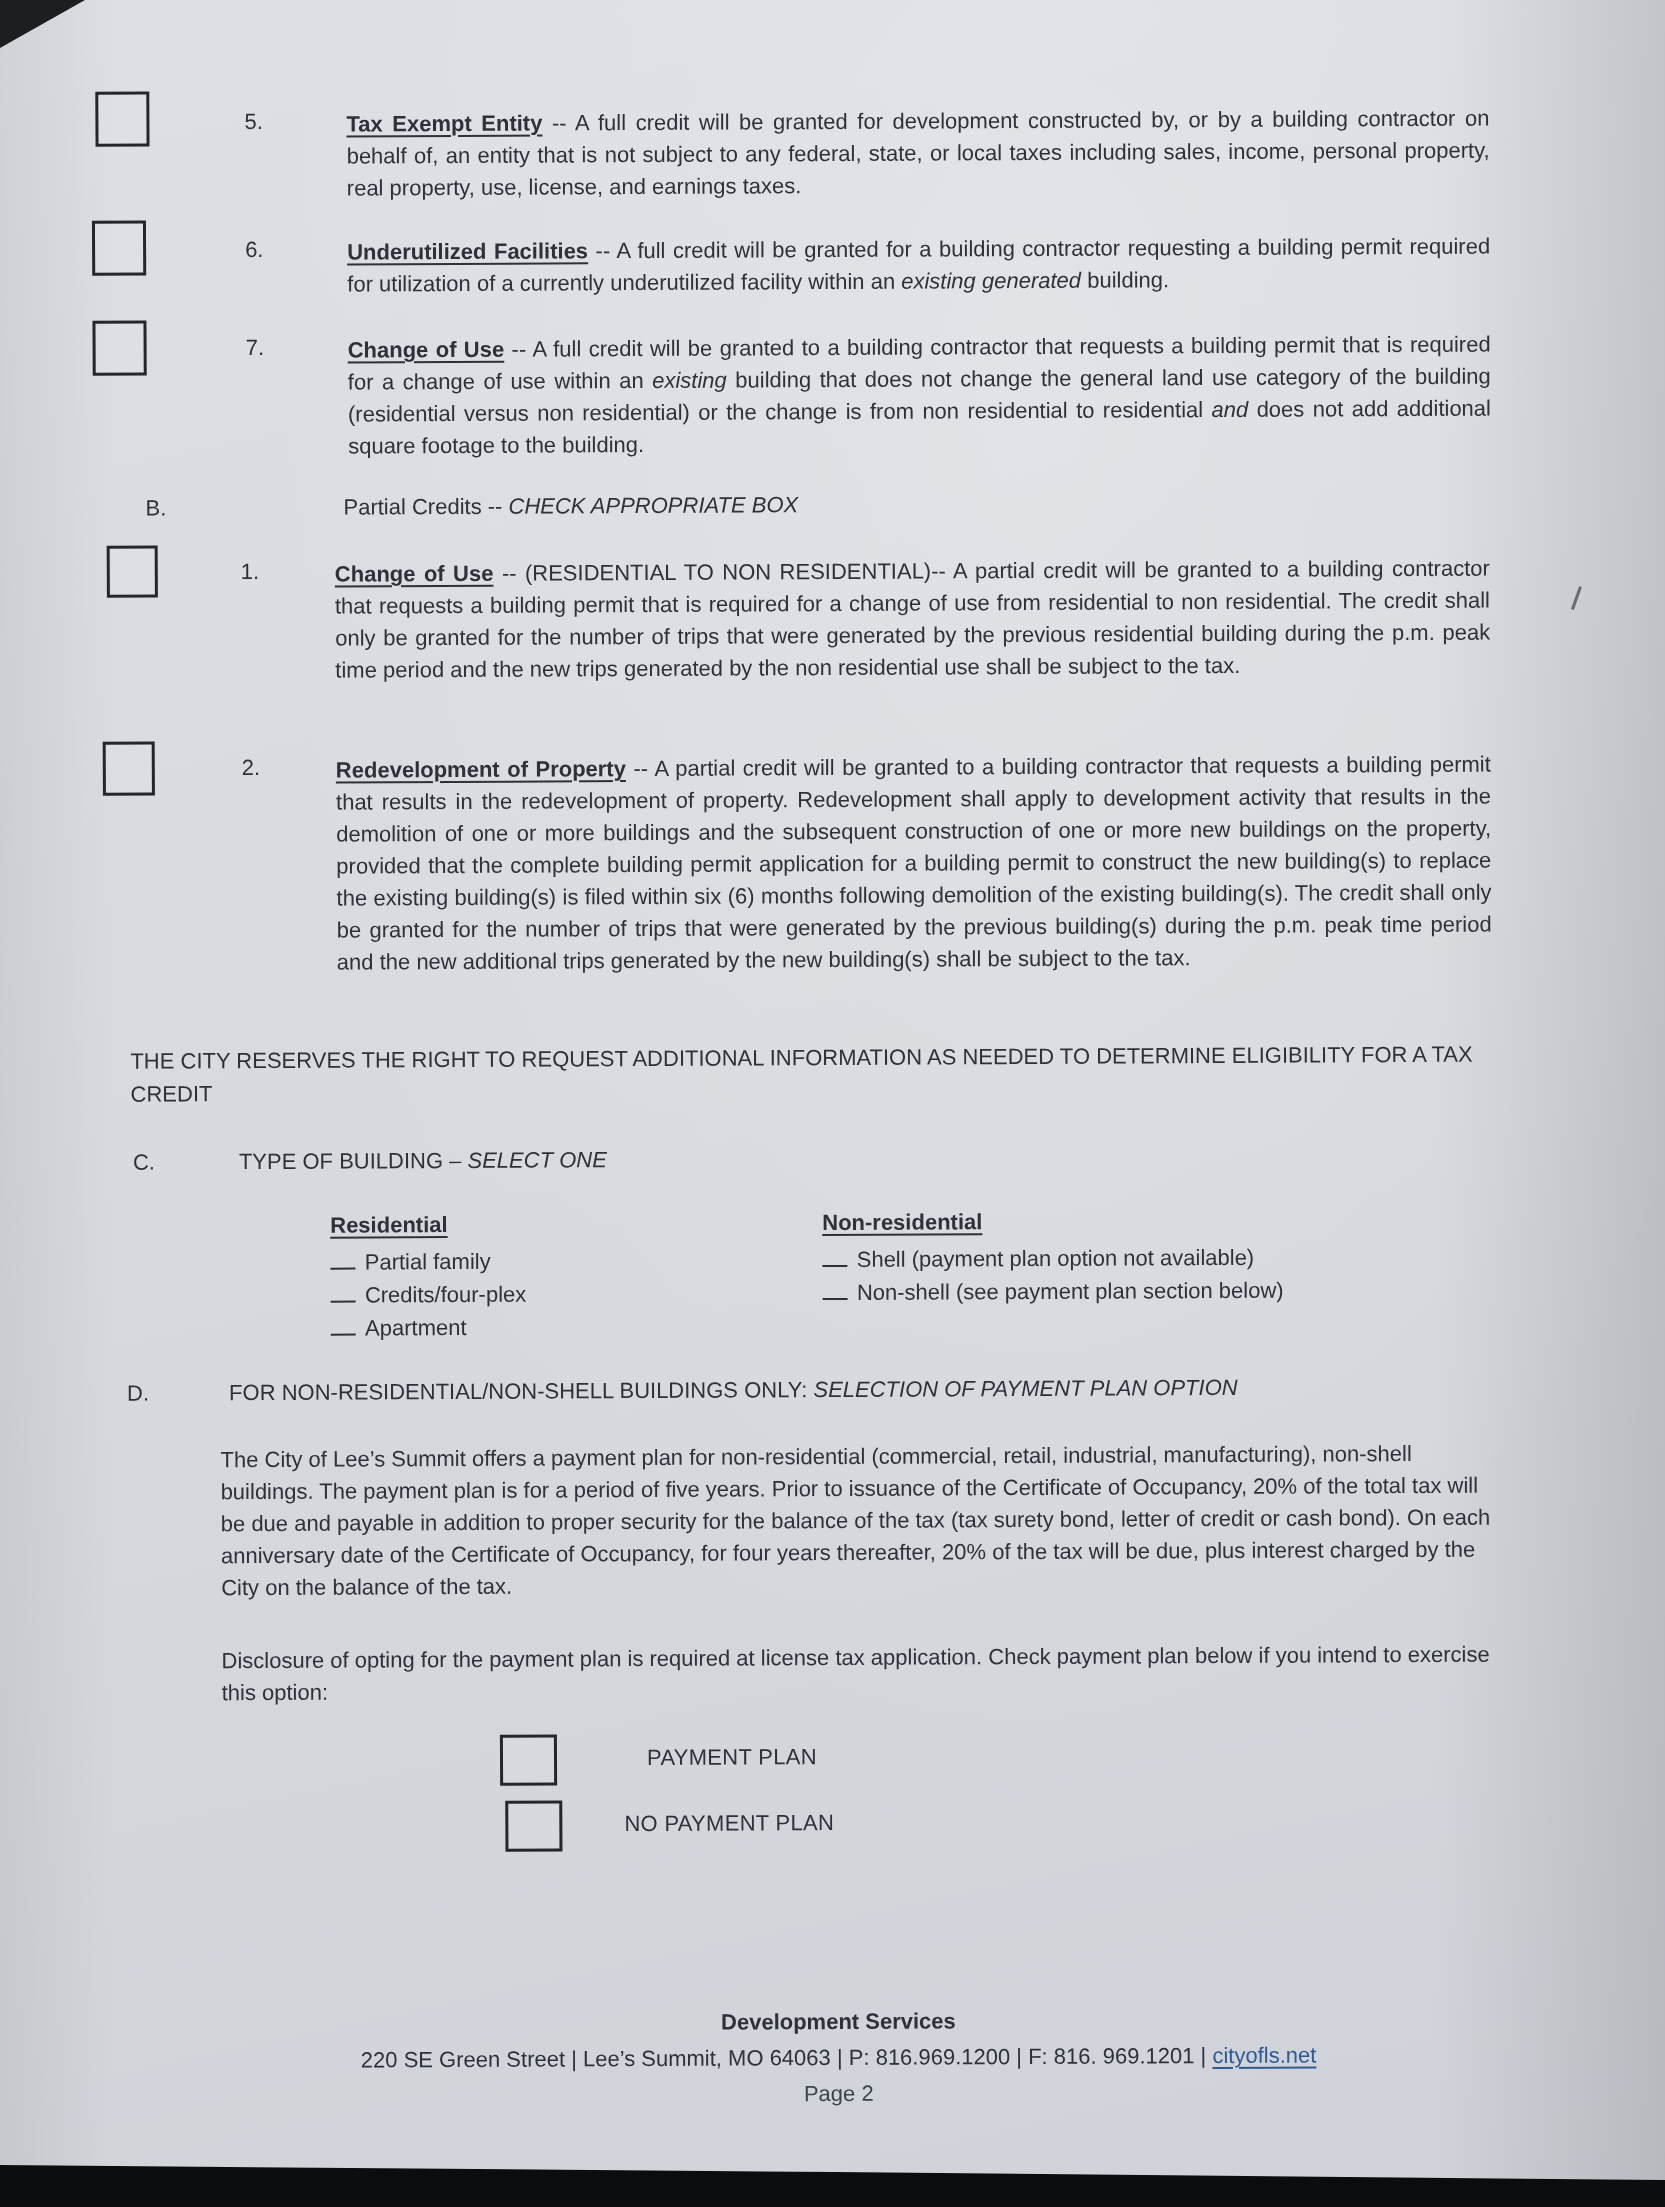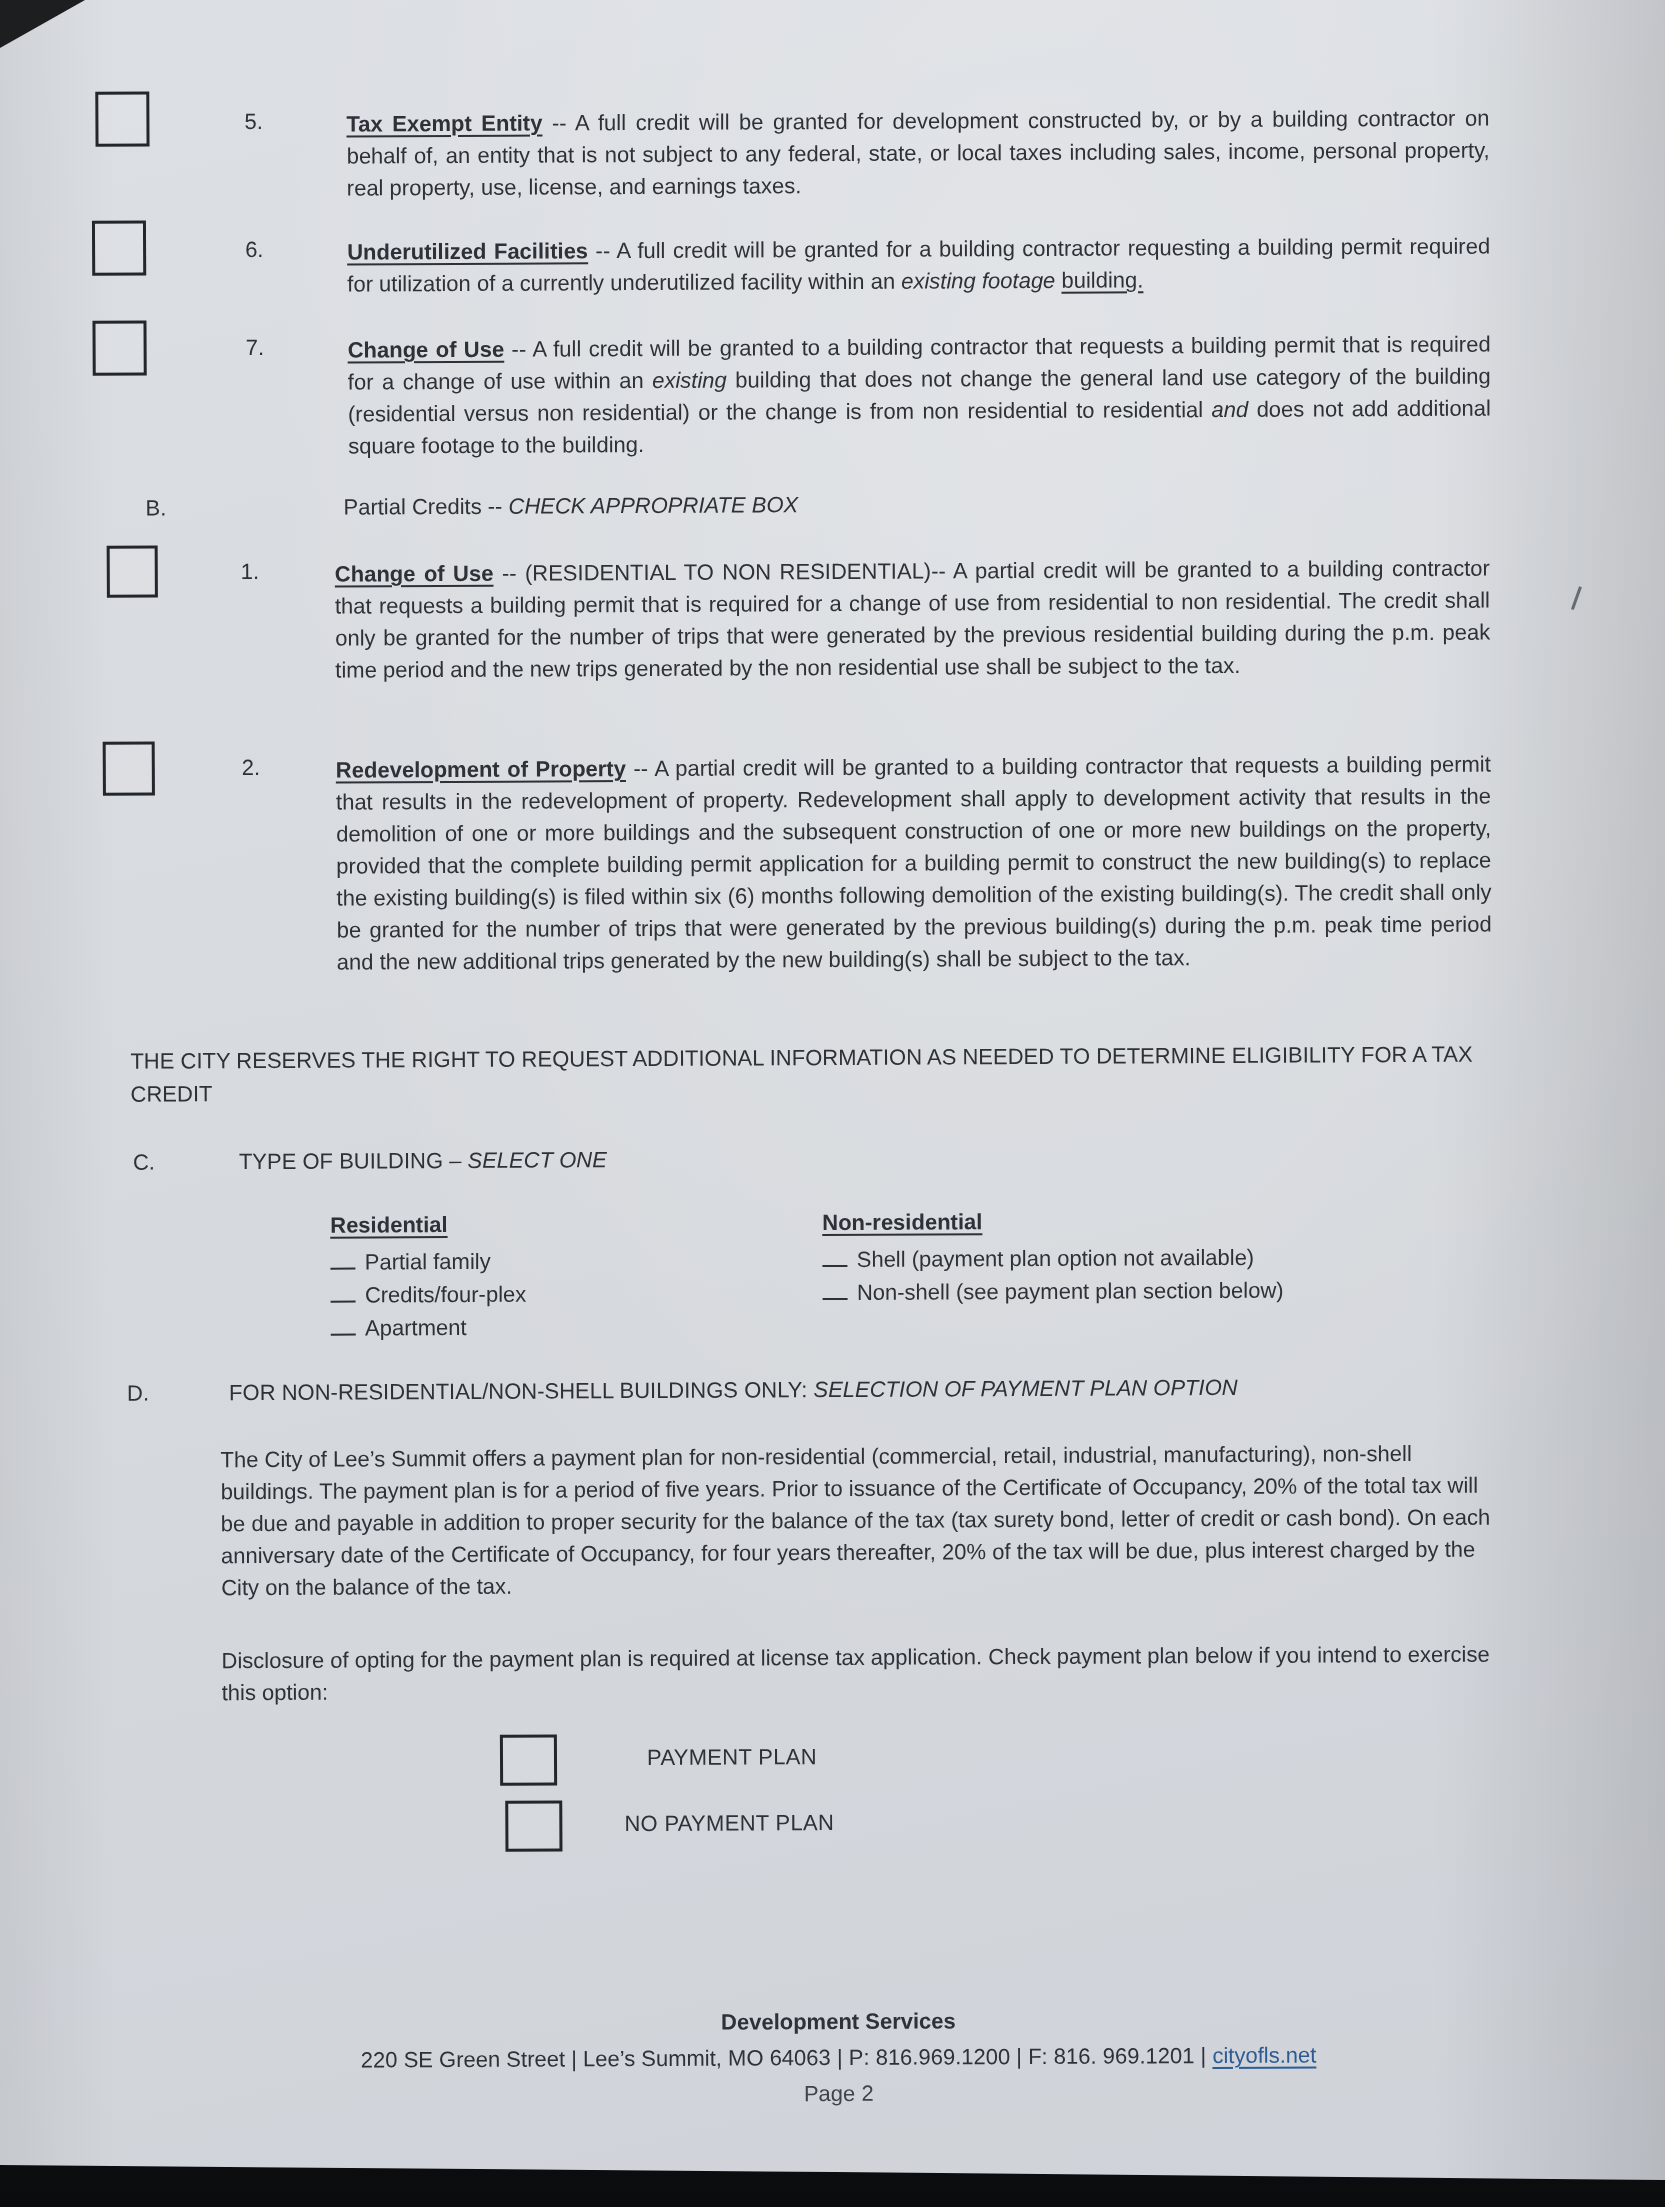--- a/index.html
+++ b/index.html
@@ -19,21 +19,21 @@
   }
   .content{position:absolute;inset:0;transform:rotate(-0.3deg);transform-origin:50% 45%;}
   .cb{
     position:absolute;width:48px;height:49px;
     border:3.2px solid #23262c;background:rgba(255,255,255,0.08);
   }
   .num,.letter{position:absolute;white-space:nowrap;}
   .body{position:absolute;margin:0;line-height:32px;text-align:justify;}
   .plainp{position:absolute;margin:0;line-height:32px;text-align:left;}
   .title{font-weight:bold;text-decoration:underline;text-decoration-thickness:1.9px;text-underline-offset:3.7px;}
-  .u{text-decoration:underline;text-decoration-thickness:1.9px;text-underline-offset:3.7px;}
+  .u{text-decoration-thickness:1.9px;text-underline-offset:3.7px;}
   .heading{position:absolute;white-space:nowrap;}
   .col{position:absolute;line-height:33px;}
   .colhead{margin-bottom:3.7px;}
   .blank{display:inline-block;width:25px;height:16.7px;border-bottom:2.8px solid #2e3138;margin-right:9.3px;}
   .optlabel{position:absolute;white-space:nowrap;letter-spacing:0.3px;}
   .footer{position:absolute;left:26px;top:2004px;width:1614px;text-align:center;line-height:36px;}
   .dept{font-weight:bold;}
   .pagenum{color:#3f434a;}
   .link{color:#2d5c94;text-decoration:underline;text-decoration-thickness:1.9px;text-underline-offset:3.7px;cursor:pointer;}
   .stray{position:absolute;left:1577px;top:590px;width:2.8px;height:24px;background:#474b52;transform:rotate(20deg);opacity:0.75;}
@@ -44,21 +44,21 @@
 
 <div class="paper">
   <div class="content">
 
     <span class="cb" style="left:100px;top:88px;"></span>
     <span class="num" style="left:249px;top:106px;">5.</span>
     <p class="body" style="left:351px;top:106px;width:1143px;"><span class="title">Tax Exempt Entity</span><span> --  A full credit will be granted for development constructed by, or by a building contractor on behalf of, an entity that is not subject to any federal, state, or local taxes including sales, income, personal property, real property, use, license, and earnings taxes.</span><i></i><span></span><i></i><span class="u"></span><span></span></p>
 
     <span class="cb" style="left:96px;top:217px;"></span>
     <span class="num" style="left:249px;top:234px;">6.</span>
-    <p class="body" style="left:351px;top:234px;width:1143px;"><span class="title">Underutilized Facilities</span><span> --  A full credit will be granted for a building contractor requesting a building permit required for utilization of a currently underutilized facility within an </span><i>existing footage</i><span> </span><i></i><span class="u">building.</span><span></span></p>
+    <p class="body" style="left:351px;top:234px;width:1143px;"><span class="title">Underutilized Facilities</span><span> --  A full credit will be granted for a building contractor requesting a building permit required for utilization of a currently underutilized facility within an </span><i>existing generated</i><span> </span><i></i><span class="u">building.</span><span></span></p>
 
     <span class="cb" style="left:96px;top:317px;"></span>
     <span class="num" style="left:249px;top:332px;">7.</span>
     <p class="body" style="left:351px;top:332px;width:1143px;"><span class="title">Change of Use</span><span> --  A full credit will be granted to a building contractor that requests a building permit that is required for a change of use within an </span><i>existing</i><span> building that does not change the general land use category of the building  (residential versus non residential) or the change is from non residential to residential </span><i>and</i><span class="u"></span><span> does not add additional square footage to the building.</span></p>
 
     <span class="letter" style="left:148px;top:492px;">B.</span>
     <span class="heading" style="left:346px;top:492px;"><span>Partial Credits  -- </span><i>CHECK APPROPRIATE BOX</i></span>
 
     <span class="cb" style="left:109px;top:542px;width:45px;height:46px;"></span>
     <span class="num" style="left:243px;top:556px;">1.</span>

